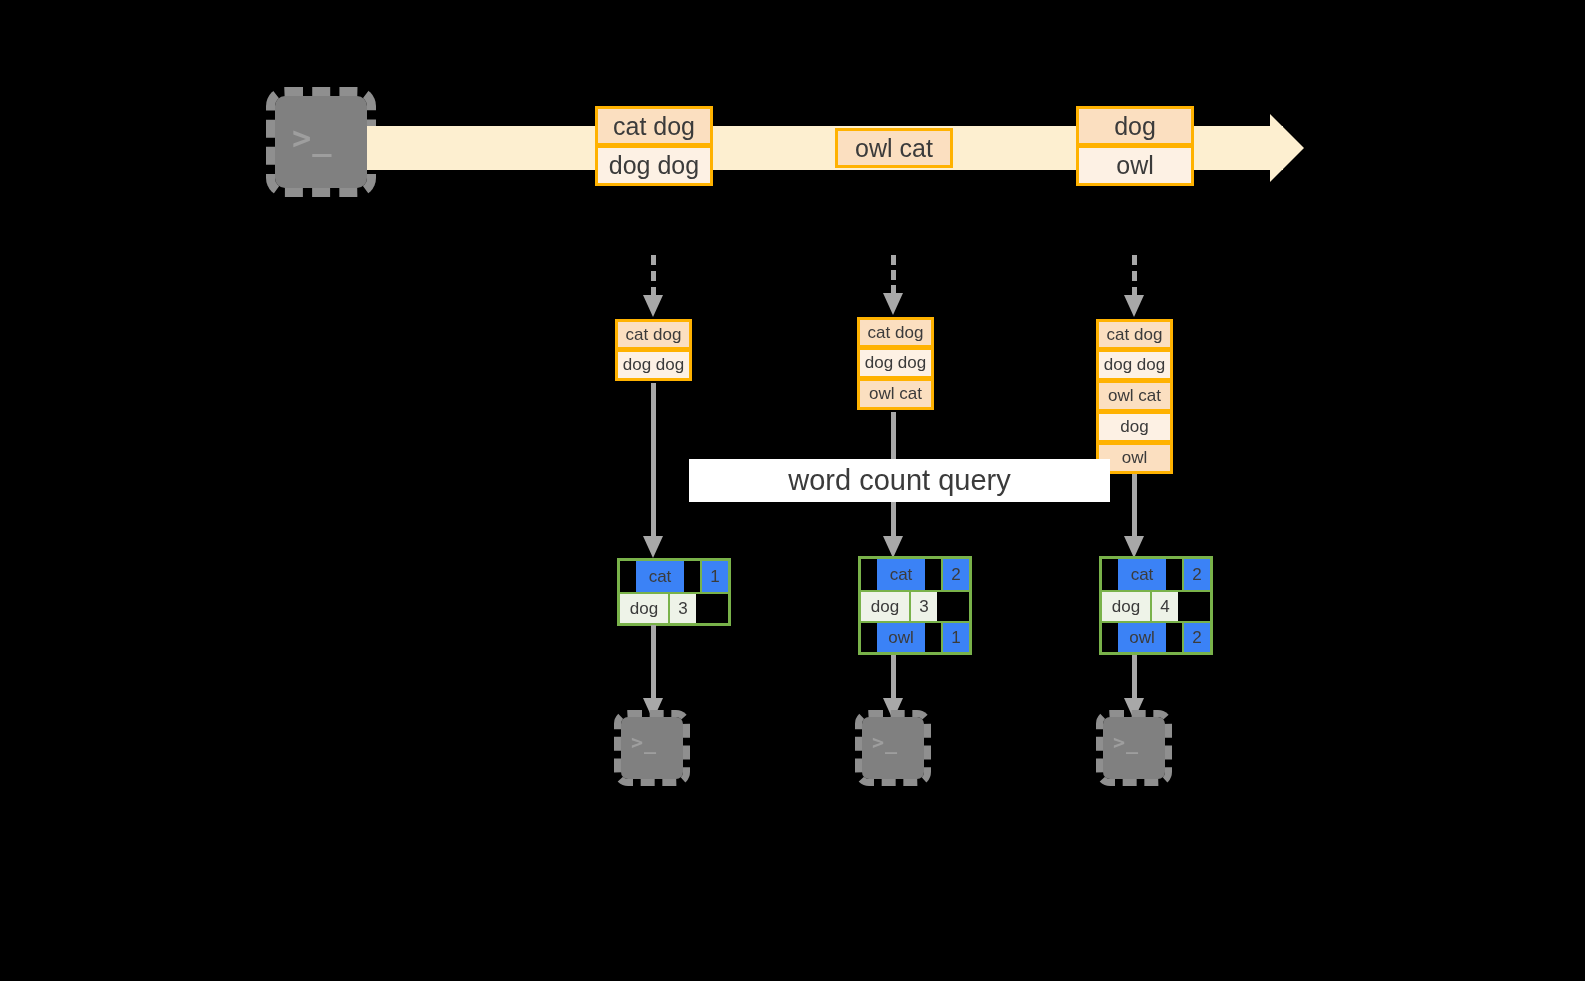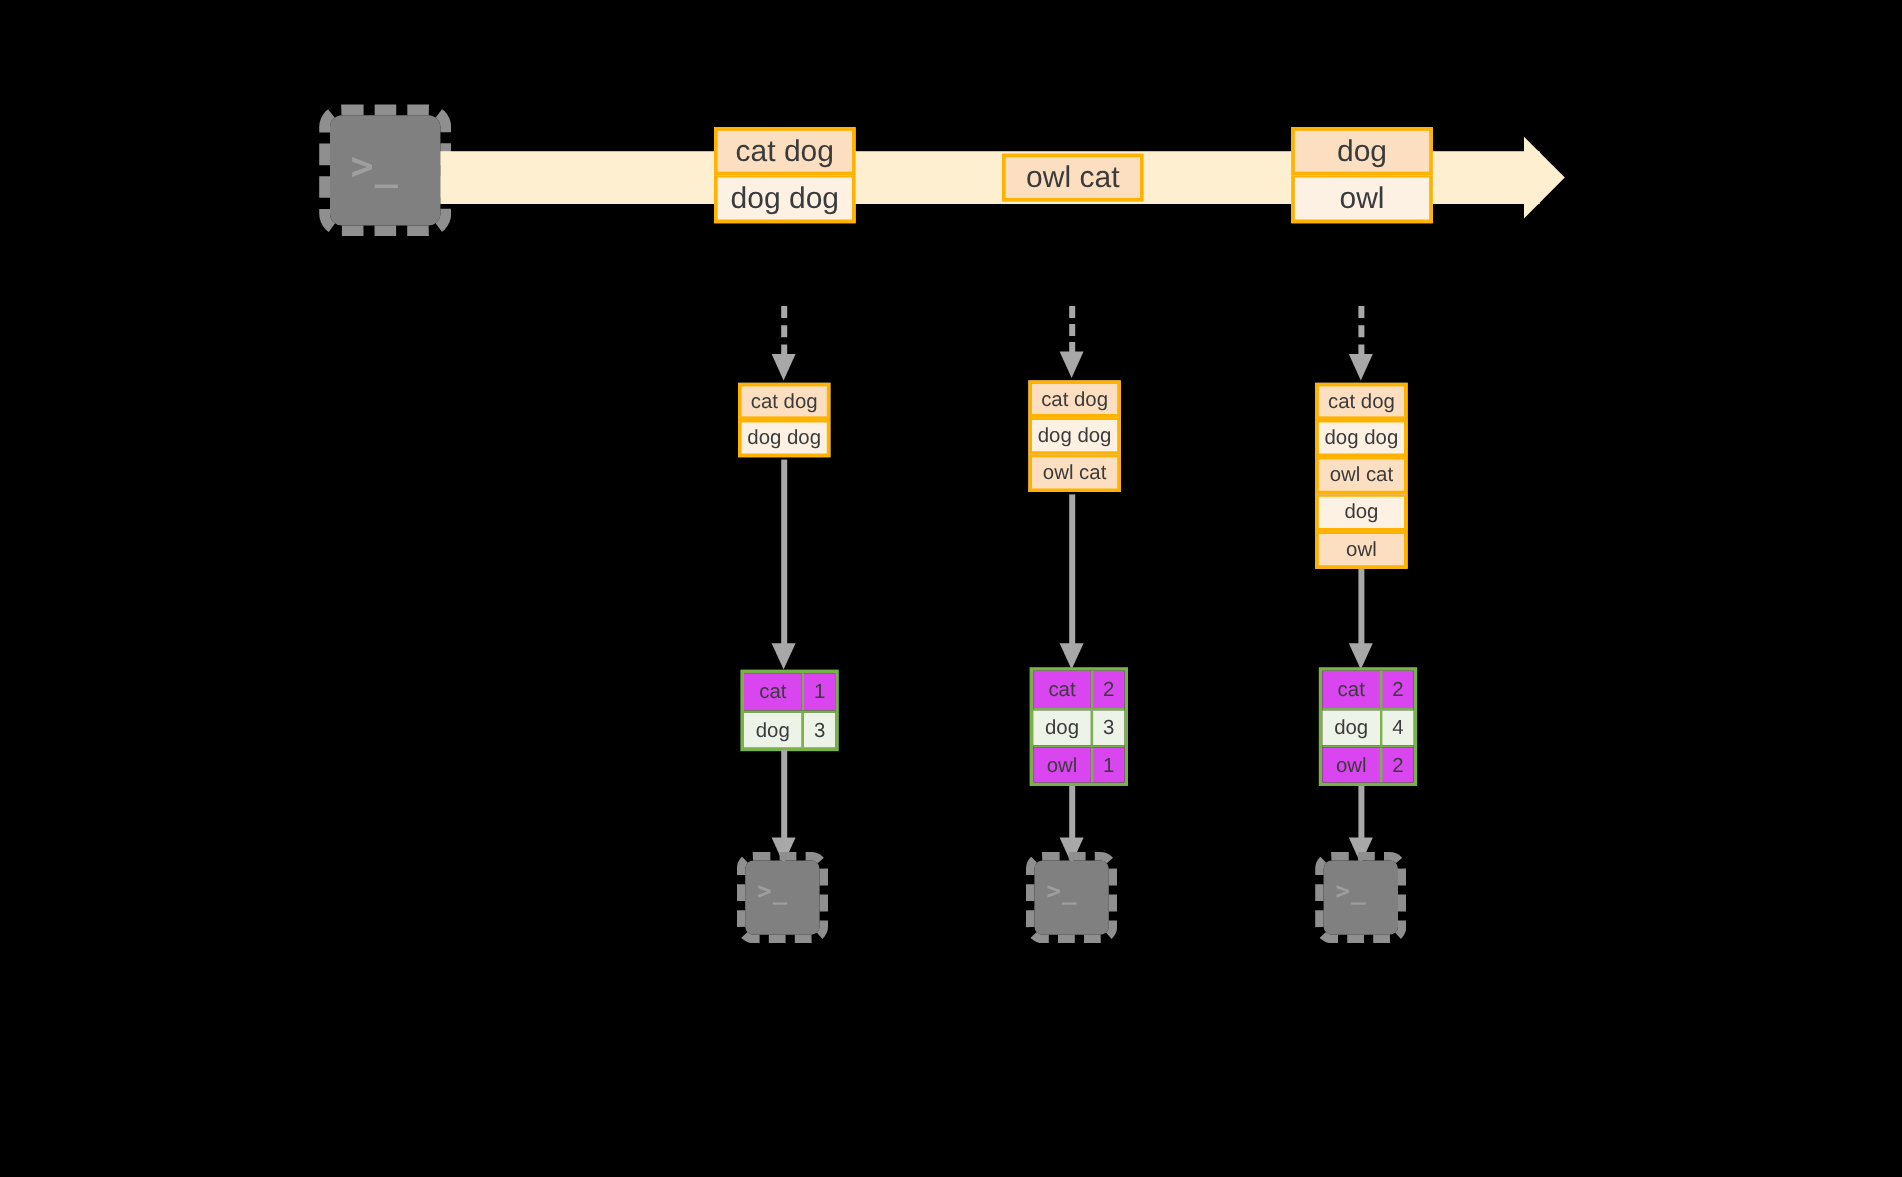--- a/index.html
+++ b/index.html
@@ -98,21 +98,21 @@
   .tbl-cell {
     display: flex;
     align-items: center;
     justify-content: center;
     color: #3b3b3b;
     font-size: 17px;
     white-space: nowrap;
   }
   .tbl-cell.key { width: 48px; }
   .tbl-cell.val { width: 28px; border-left: 2px solid #79B24A; }
-  .tbl-row.dark  .tbl-cell { background: #d946ef; }
+  .tbl-row.dark  .tbl-cell { background: #3b82f6; margin-left: 16px; }
   .tbl-row.light .tbl-cell { background: #EEF3E8; }
 
   
   .varrow { position: absolute; }
   .varrow .shaft {
     position: absolute;
     left: 0; top: 0;
     width: 5px;
     background: #a8a8a8;
   }
@@ -206,20 +206,23 @@
   </div>
   <div class="varrow" style="left:891px; top:412px; height:146px;">
     <div class="shaft" style="height:126px;"></div>
     <div class="head" style="top:124px;"></div>
   </div>
   <div class="varrow" style="left:1132px; top:474px; height:84px;">
     <div class="shaft" style="height:64px;"></div>
     <div class="head" style="top:62px;"></div>
   </div>
 
+  <div class="query-band" style="left:689px; top:459px; width:421px; height:43px;">
+    <span>word count query</span>
+  </div>
 
   <div class="tbl" style="left:617px; top:558px;">
     <div class="tbl-row dark">
       <div class="tbl-cell key">cat</div>
       <div class="tbl-cell val">1</div>
     </div>
     <div class="tbl-row light">
       <div class="tbl-cell key">dog</div>
       <div class="tbl-cell val">3</div>
     </div>

